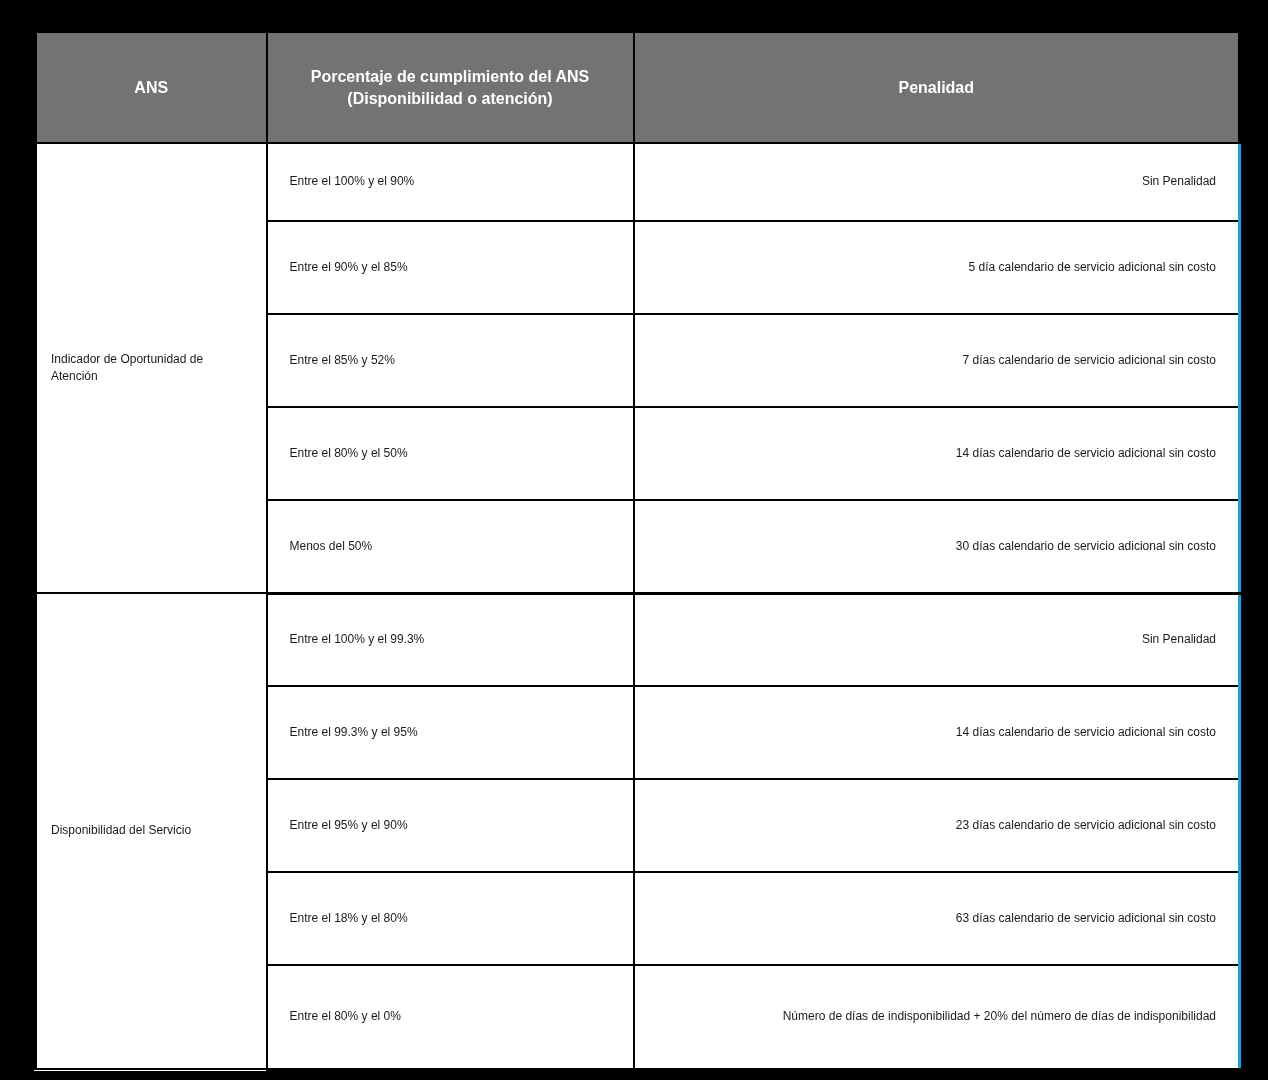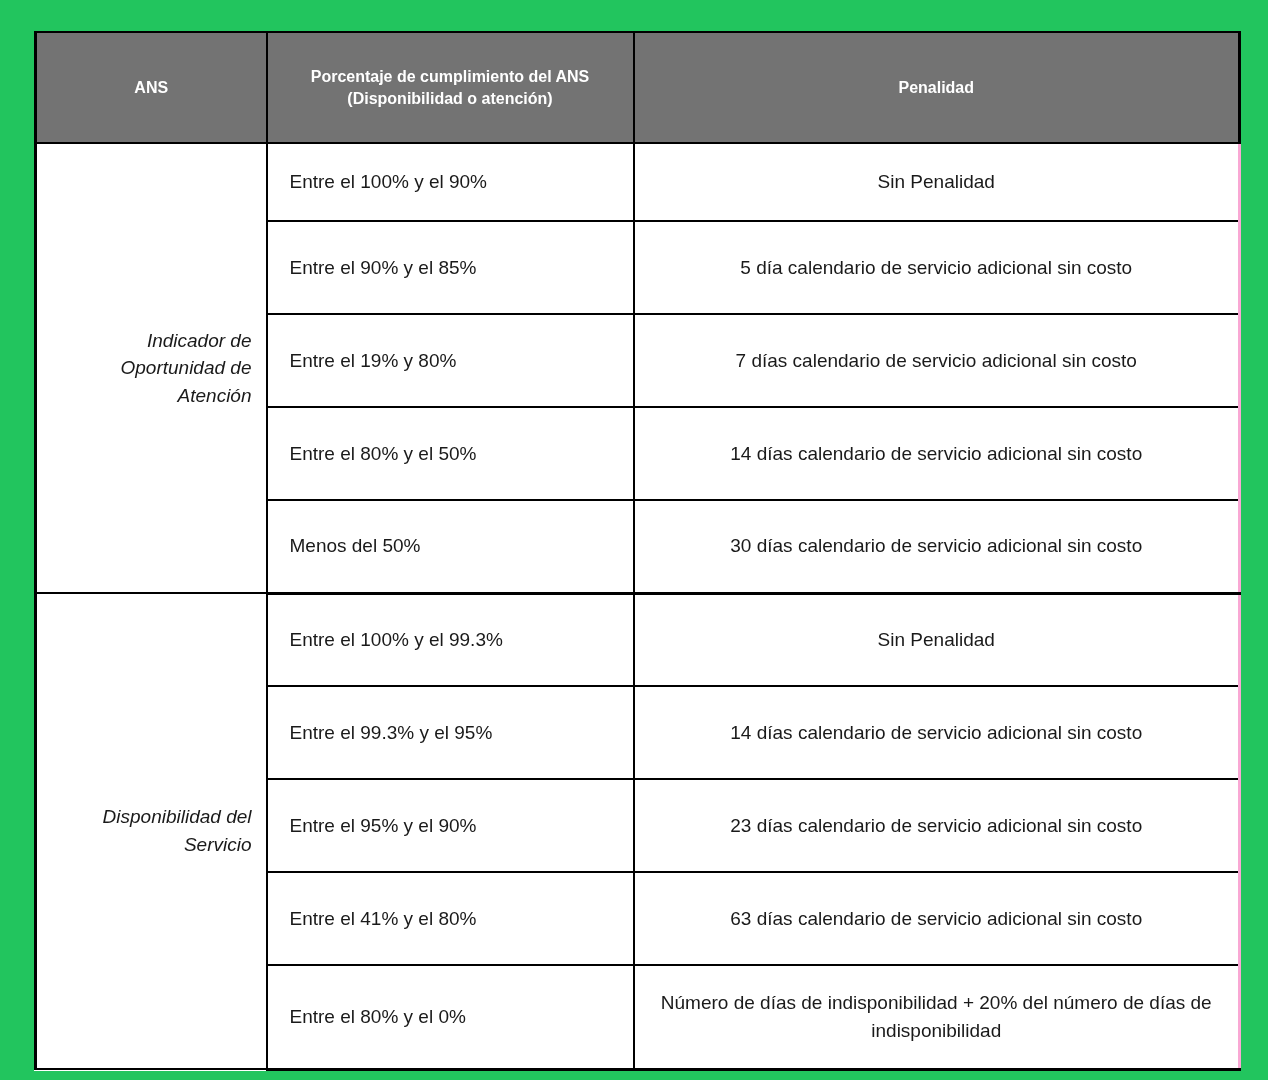--- a/index.html
+++ b/index.html
@@ -11,21 +11,21 @@
     width: 1268px;
     height: 1080px;
     font-family: "Liberation Sans", sans-serif;
     -webkit-font-smoothing: antialiased;
   }
 
   .page {
     position: relative;
     width: 1268px;
     height: 1080px;
-    background: #22c55e;
+    background: #000000;
     box-sizing: border-box;
   }
 
   .sla-table {
     position: absolute;
     left: 34px;
     top: 31px;
     width: 1204px;
     border-collapse: collapse;
     table-layout: fixed;
@@ -49,43 +49,42 @@
     height: 111px;
     box-sizing: border-box;
     border: 2px solid #000000;
   }
   thead th.th-ans { border-left: 3px solid #000000; }
   thead th.th-pen { border-right: 3px solid #000000; margin-top: 40px; }
 
   
   tbody td {
     border: 2px solid #000000;
-    font-size: 19px;
+    font-size: 12px;
     color: #1a1a1a;
     line-height: 1.45;
     vertical-align: middle;
     background: #ffffff;
     box-sizing: border-box;
   }
 
   td.group-label {
-    text-align: right;
+    text-align: left;
     padding: 6px 14px;
     border-left: 3px solid #000000;
     border-right: 2px solid #000000;
-    font-style: italic;
   }
   td.pct-cell {
     text-align: left;
     padding: 8px 22px;
   }
   td.pen-cell {
-    text-align: center;
+    text-align: right;
     padding: 8px 22px;
-    border-right: 3px solid #f9a8d4;
+    border-right: 3px solid #0ea5e9;
   }
 
   
   tr.group-end > td {
     border-bottom: 3px solid #000000;
   }
   tr.last-row > td {
     border-bottom: 3px solid #000000;
   }
 
@@ -120,21 +119,21 @@
         <td class="pct-cell">Entre el 100% y el 90%</td>
         <td class="pen-cell">Sin Penalidad</td>
       </tr>
 
       <tr class="r-std">
         <td class="pct-cell">Entre el 90% y el 85%</td>
         <td class="pen-cell">5 día calendario de servicio adicional sin costo</td>
       </tr>
 
       <tr class="r-std">
-        <td class="pct-cell">Entre el 19% y 80%</td>
+        <td class="pct-cell">Entre el 85% y 52%</td>
         <td class="pen-cell">7 días calendario de servicio adicional sin costo</td>
       </tr>
 
       <tr class="r-std">
         <td class="pct-cell">Entre el 80% y el 50%</td>
         <td class="pen-cell">14 días calendario de servicio adicional sin costo</td>
       </tr>
 
       <tr class="r-std group-end">
         <td class="pct-cell">Menos del 50%</td>
@@ -151,21 +150,21 @@
         <td class="pct-cell">Entre el 99.3% y el 95%</td>
         <td class="pen-cell">14 días calendario de servicio adicional sin costo</td>
       </tr>
 
       <tr class="r-std">
         <td class="pct-cell">Entre el 95% y el 90%</td>
         <td class="pen-cell">23 días calendario de servicio adicional sin costo</td>
       </tr>
 
       <tr class="r-std">
-        <td class="pct-cell">Entre el 41% y el 80%</td>
+        <td class="pct-cell">Entre el 18% y el 80%</td>
         <td class="pen-cell">63 días calendario de servicio adicional sin costo</td>
       </tr>
 
       <tr class="r-last last-row">
         <td class="pct-cell">Entre el 80% y el 0%</td>
         <td class="pen-cell">Número de días de indisponibilidad + 20% del número de días de indisponibilidad</td>
       </tr>
 
     </tbody>
   </table>

